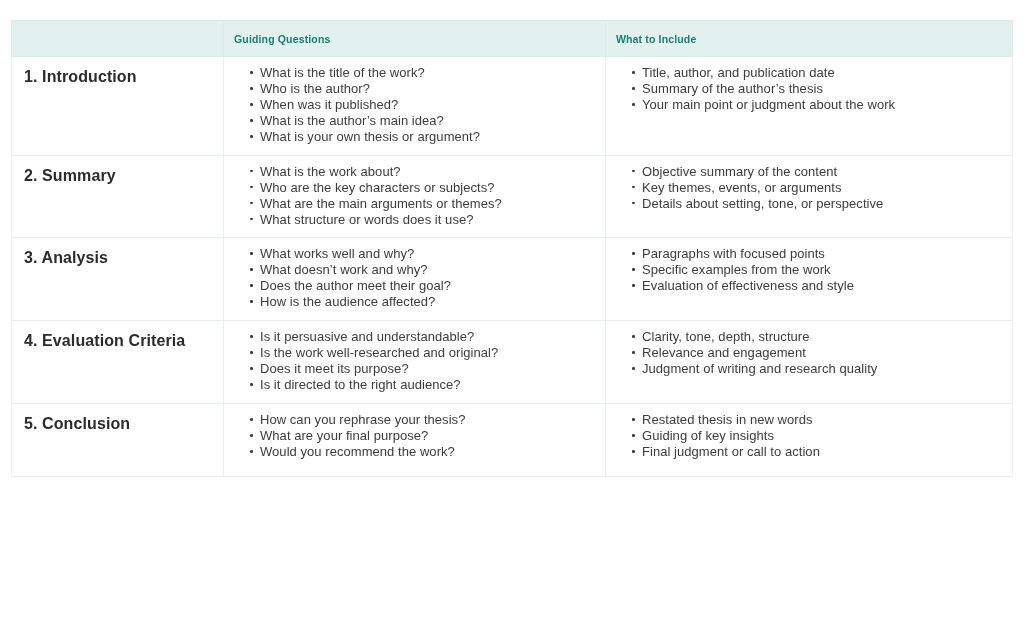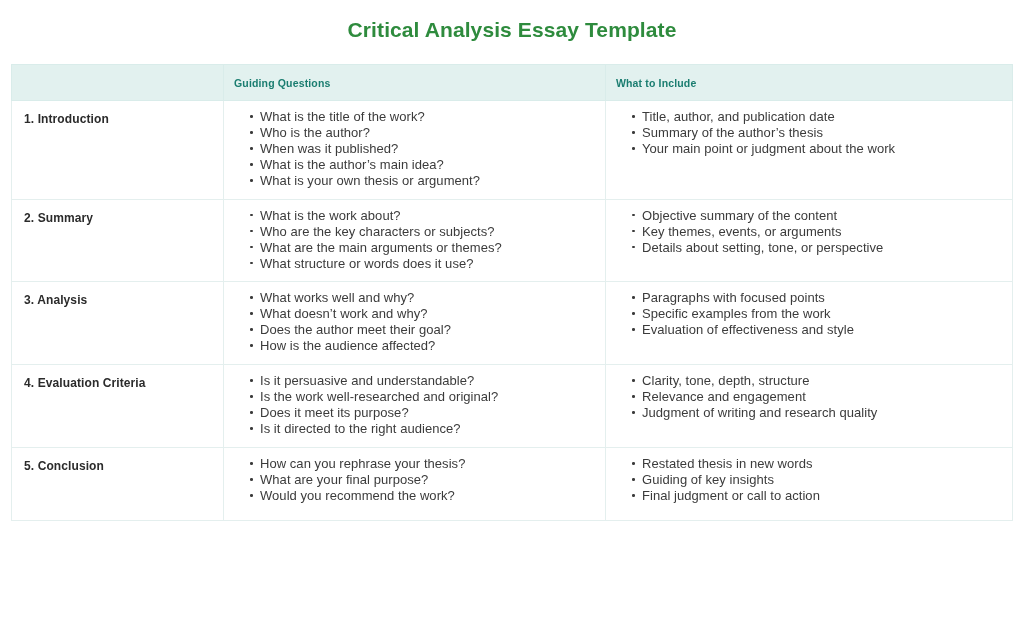--- a/index.html
+++ b/index.html
@@ -66,21 +66,21 @@
   thead th.col-head-blank { padding: 0; }
 
   tbody td {
     border: 1px solid #e4efee;
     vertical-align: top;
     padding: 10px 10px 12px 10px;
     box-sizing: border-box;
   }
 
   td.section-cell {
-    font-size: 12px;
+    font-size: 16px;
     font-weight: bold;
     color: #2b2b2b;
     letter-spacing: 0.1px;
     padding-left: 12px;
     padding-top: 11px;
   }
 
   td.list-cell {
     padding-left: 18px;
   }
@@ -120,21 +120,20 @@
   tr.row-r1 td { height: 82px; }
   tr.row-r2 td { height: 82px; }
   tr.row-r3 td { height: 82px; }
   tr.row-r4 td { height: 73px; }
 </style>
 </head>
 <body>
 
 <div class="page">
 
-  <h1 class="page-title">Critical Analysis Essay Template</h1>
 
   <div class="table-wrap">
     <table class="template-table">
       <colgroup>
         <col class="c1">
         <col class="c2">
         <col class="c3">
       </colgroup>
       <thead>
         <tr>

